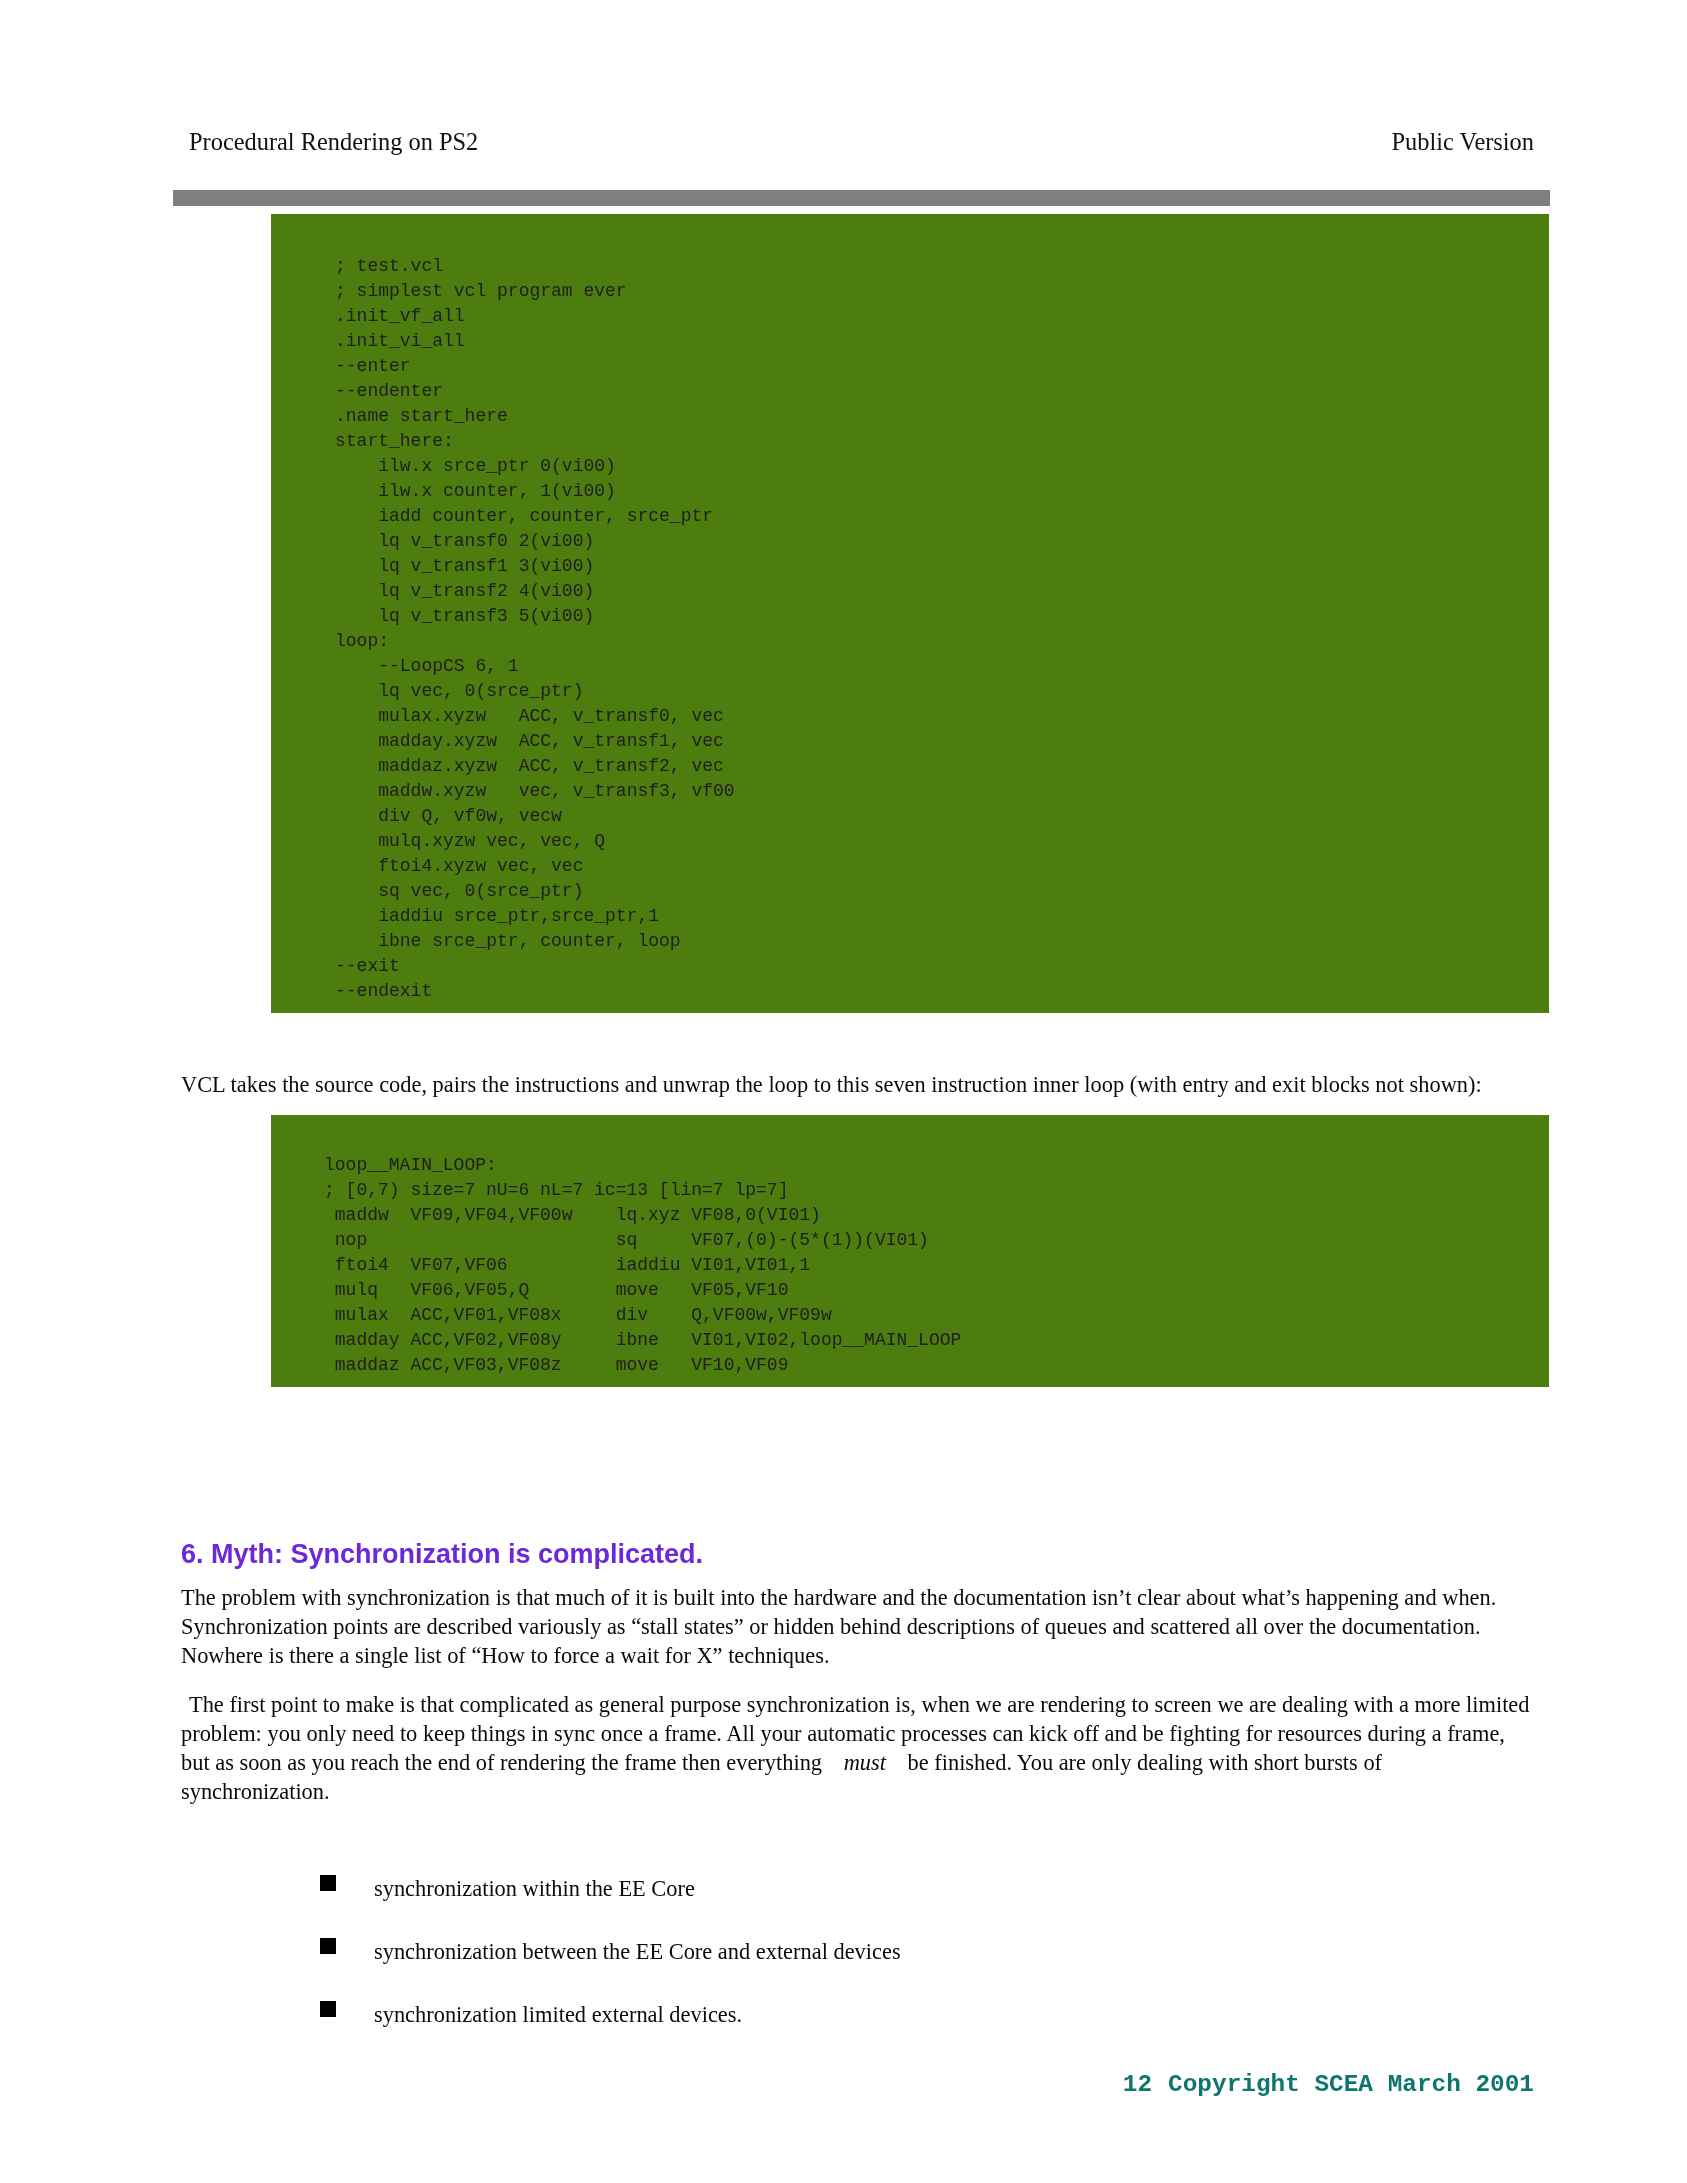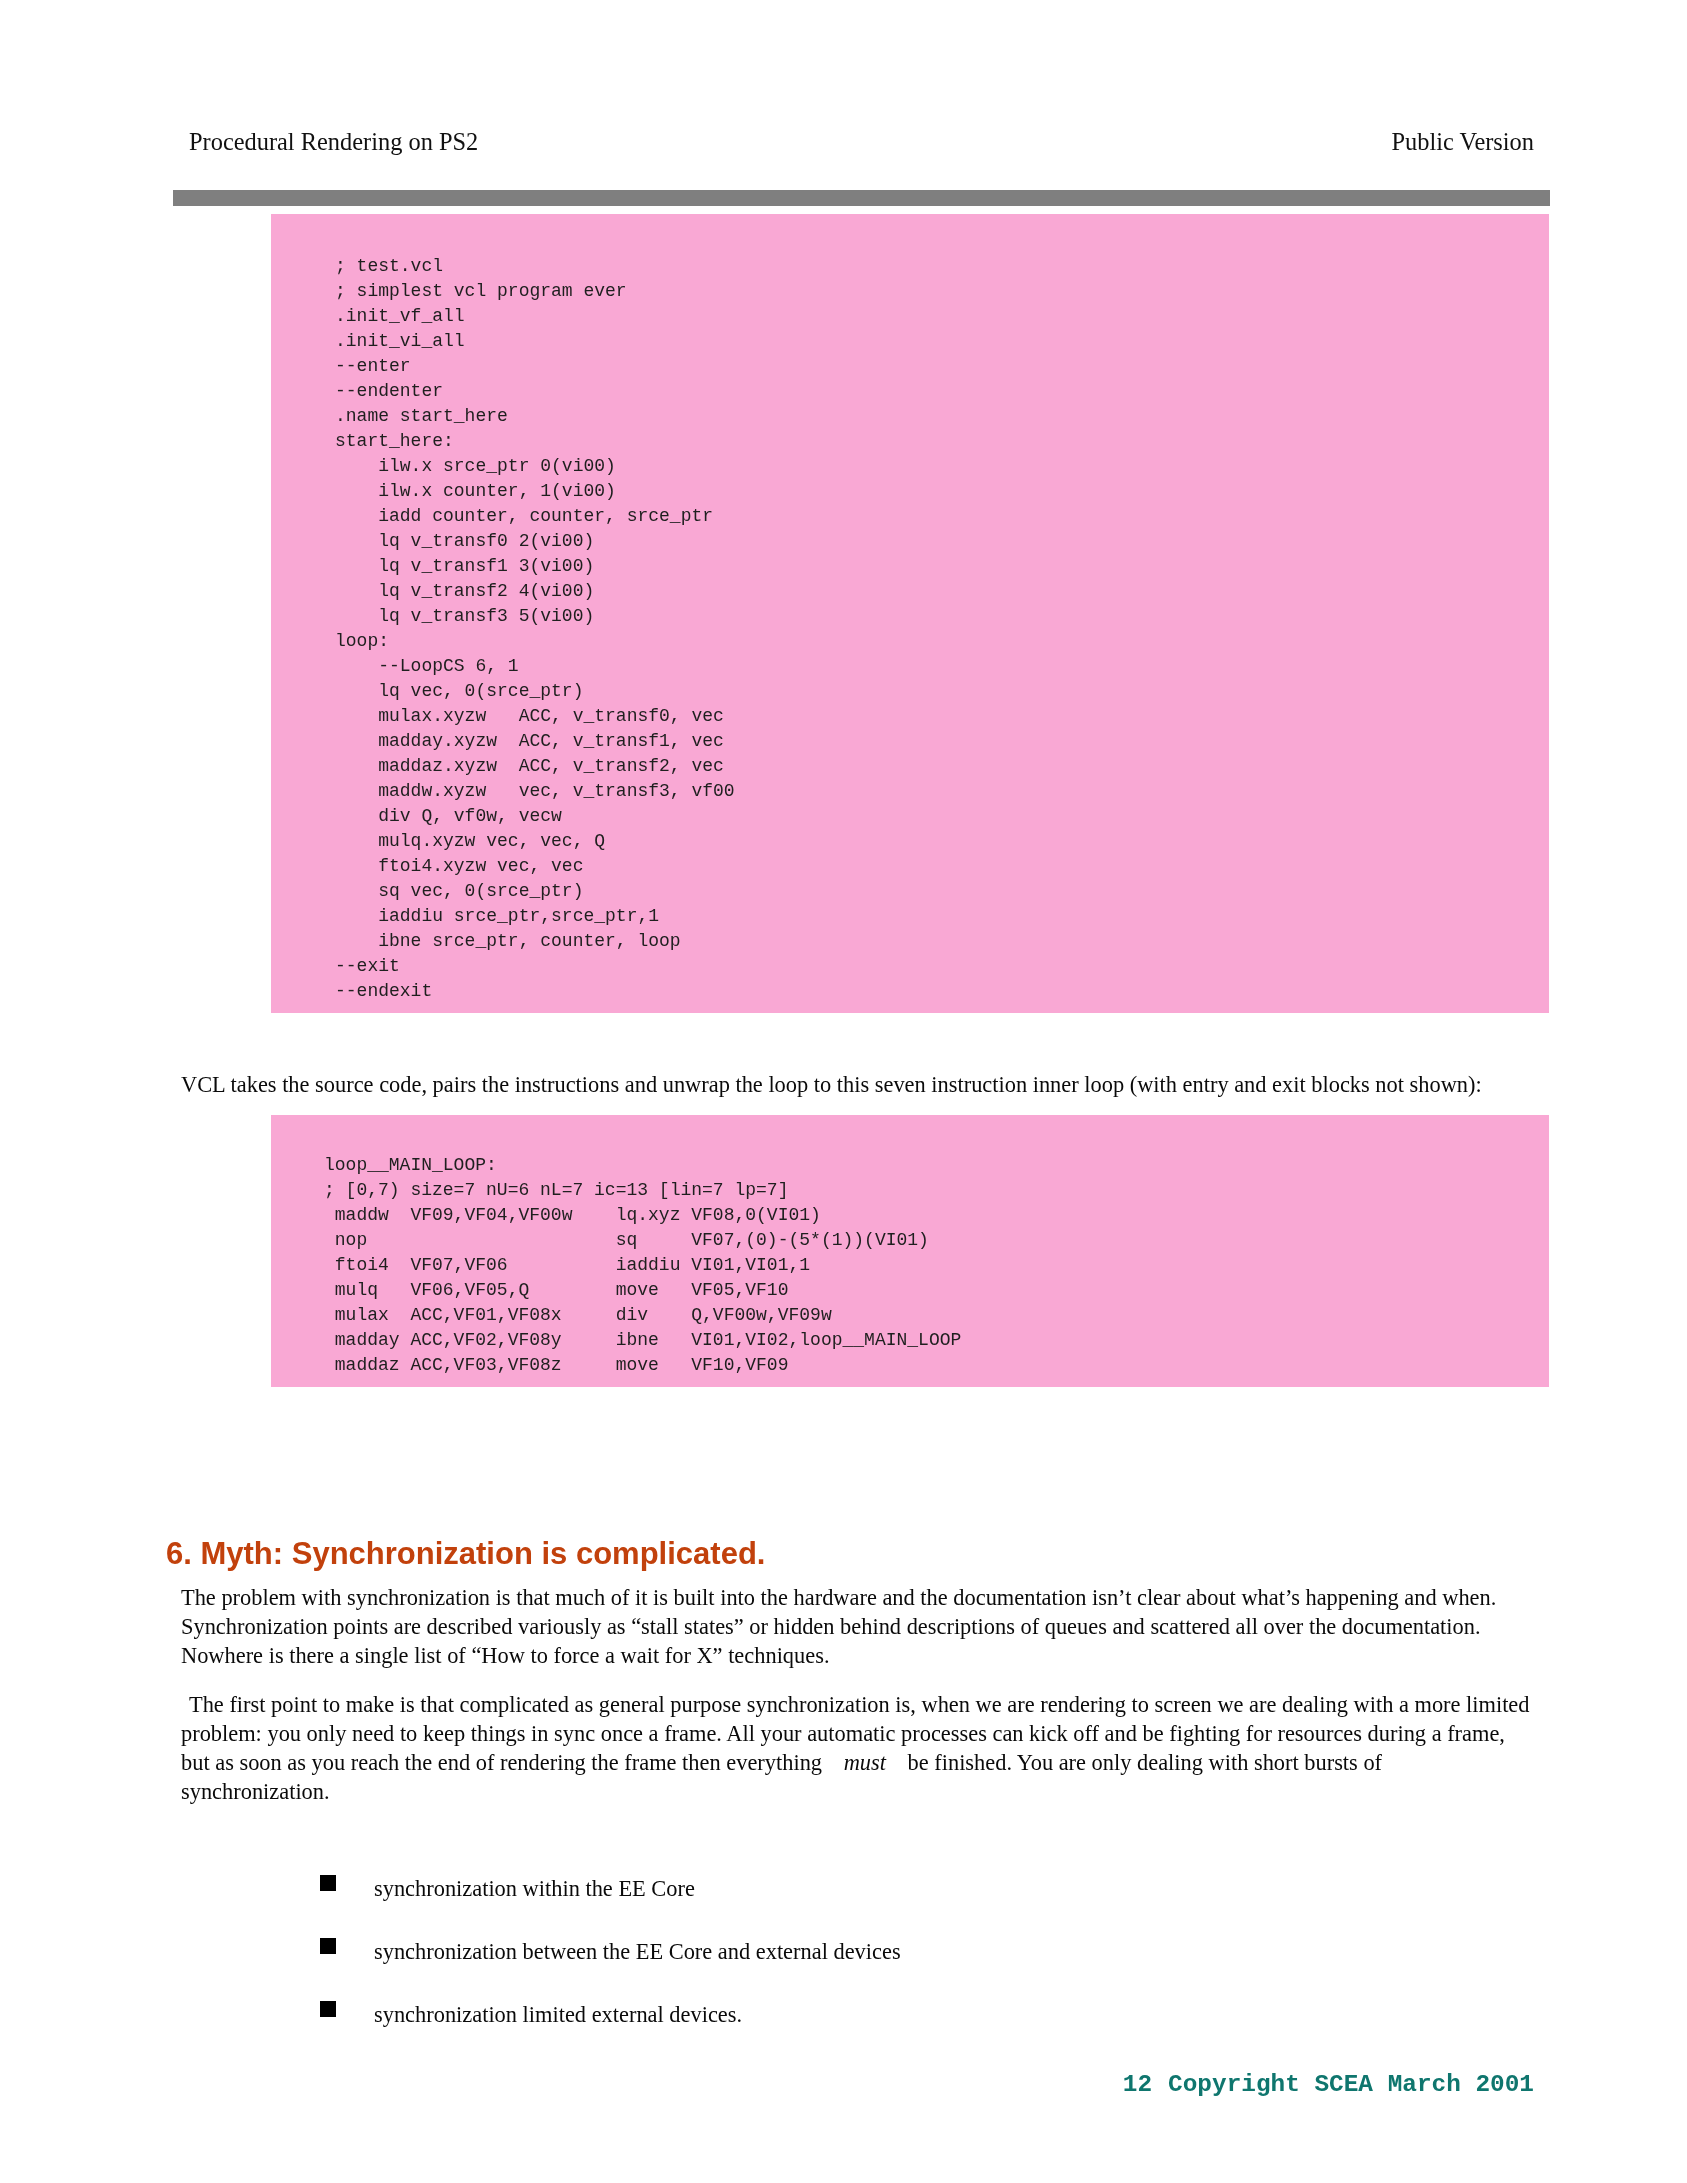--- a/index.html
+++ b/index.html
@@ -20,42 +20,42 @@
     left: 157px; top: 95px; width: 1377px;
     display: flex; justify-content: space-between;
     font-size: 24.4px; line-height: 30px; color: #111;
   }
   .rule {
     left: 157px; top: 174px; width: 1377px; height: 3.3px;
     background: #7f7f7f;
   }
 
   
-  .code-box { background: #f9a8d4; }
+  .code-box { background: #4d7c0f; }
   .code-box pre {
     font-family: "Liberation Mono", "DejaVu Sans Mono", monospace;
     font-size: 18px; line-height: 25px;
     color: #1f1f1f;
     white-space: pre;
   }
   .code1 { left: 255px; top: 198px; width: 1278px; height: 799px; }
   .code1 pre { padding: 32px 0 0 56px; }
   .code2 { left: 255px; top: 1099px; width: 1278px; height: 272px; }
   .code2 pre { padding: 30px 0 0 45px; }
 
   
   .body-text {
     font-size: 22.4px; line-height: 29px; color: #0a0a0a;
     width: 1374px; left: 157px;
   }
   .heading {
-    left: 142px; top: 1513px;
+    left: 157px; top: 1513px;
     font-family: "Liberation Sans", sans-serif;
-    font-weight: bold; font-size: 31px; line-height: 34px;
-    color: #c2410c;
+    font-weight: bold; font-size: 27px; line-height: 34px;
+    color: #6d28d9;
   }
 
   
   .bullets { left: 148px; top: 1842px; width: 1374px; list-style: none; }
   .bullets li {
     position: relative;
     padding-left: 202px;
     margin-bottom: 18px;
     font-size: 22.4px; line-height: 29px; color: #0a0a0a;
   }

